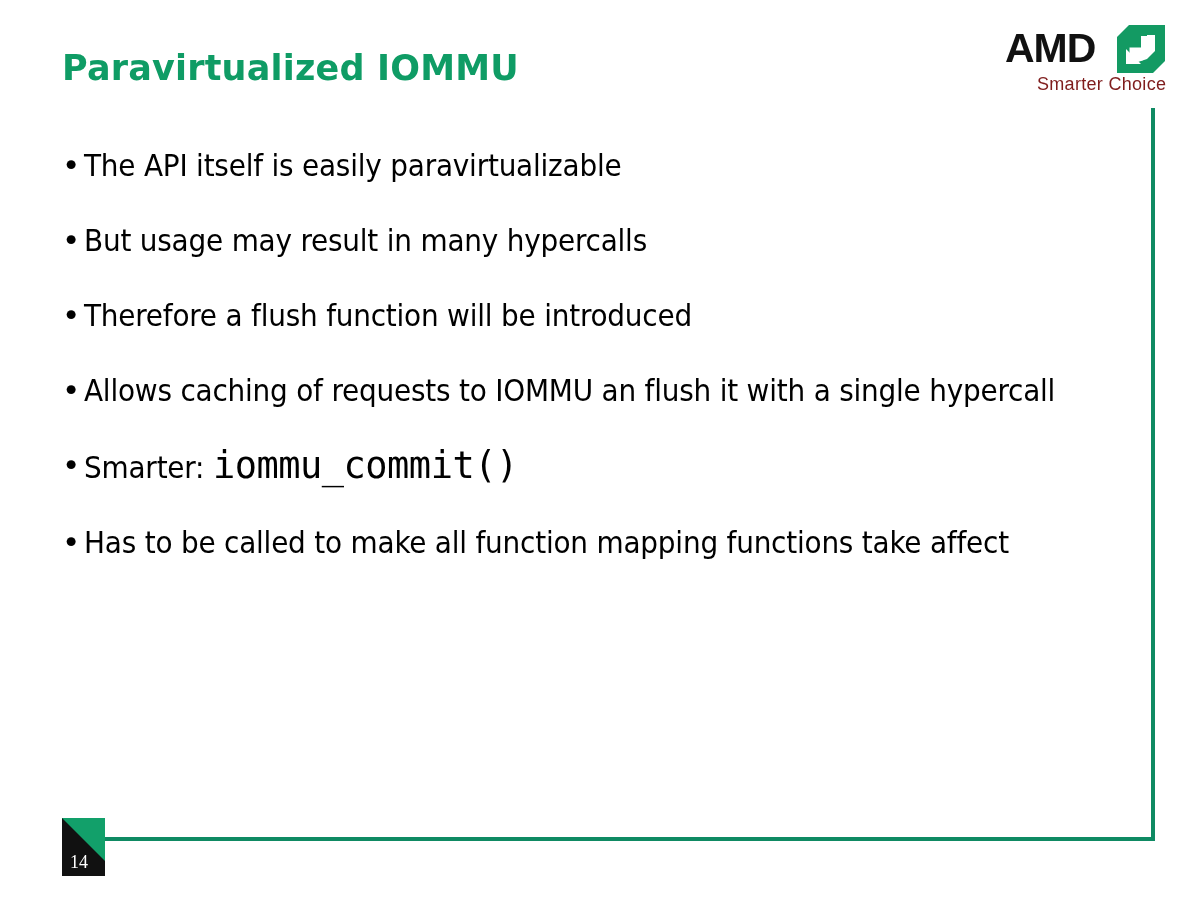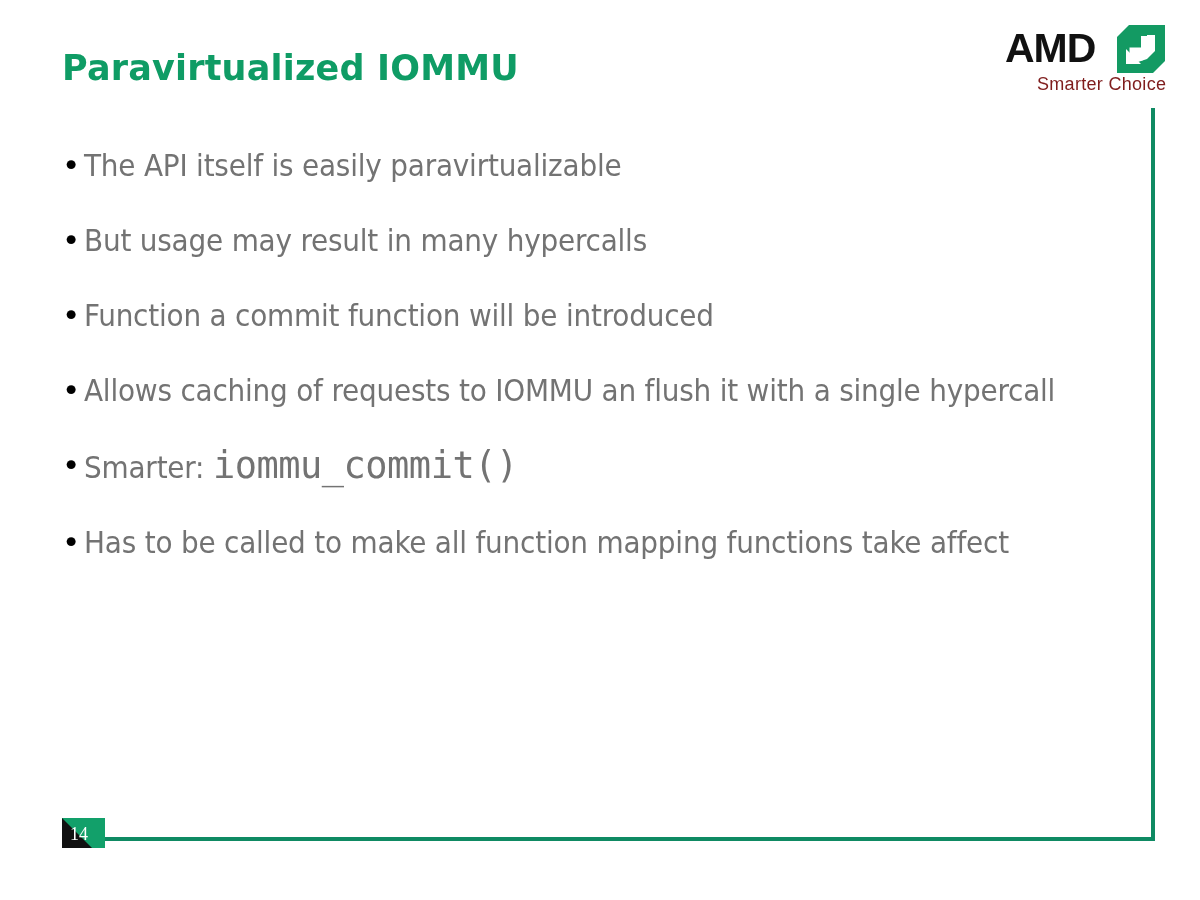--- a/index.html
+++ b/index.html
@@ -108,36 +108,36 @@
     font-size: 31px;
     line-height: 47px;
     color: #000000;
     text-align: left;
   }
   .bullet-text {
     flex: 1 1 auto;
     font-family: "DejaVu Sans Condensed", "DejaVu Sans", sans-serif;
     font-size: 31px;
     line-height: 47px;
-    color: #737373;
+    color: #000000;
     letter-spacing: -0.2px;
   }
   .mono {
     font-family: "DejaVu Sans Mono", "Liberation Mono", monospace;
     font-size: 37px;
     letter-spacing: -0.5px;
   }
 
   
   #page-badge {
     position: absolute;
     left: 62px;
     top: 818px;
     width: 43px;
-    height: 30px;
+    height: 58px;
     background: #111111;
     overflow: hidden;
   }
   #page-badge-corner {
     position: absolute;
     right: 0;
     top: 0;
     width: 0;
     height: 0;
     border-top: 43px solid #12a06a;
@@ -184,21 +184,21 @@
       <span class="bullet-text">The API itself is easily paravirtualizable</span>
     </div>
 
     <div class="bullet">
       <span class="bullet-marker">•</span>
       <span class="bullet-text">But usage may result in many hypercalls</span>
     </div>
 
     <div class="bullet">
       <span class="bullet-marker">•</span>
-      <span class="bullet-text">Function a commit function will be introduced</span>
+      <span class="bullet-text">Therefore a flush function will be introduced</span>
     </div>
 
     <div class="bullet">
       <span class="bullet-marker">•</span>
       <span class="bullet-text">Allows caching of requests to IOMMU an flush it with a single hypercall</span>
     </div>
 
     <div class="bullet">
       <span class="bullet-marker">•</span>
       <span class="bullet-text"><span>Smarter: </span><span class="mono">iommu_commit()</span></span>

